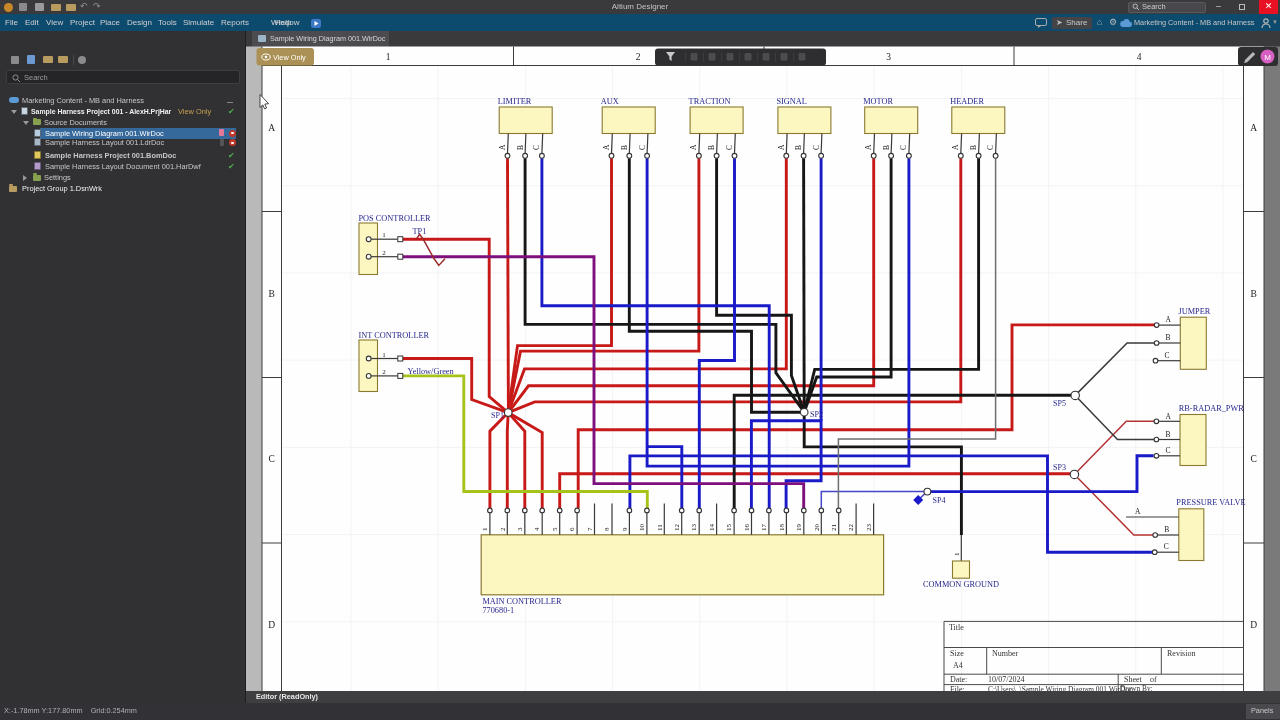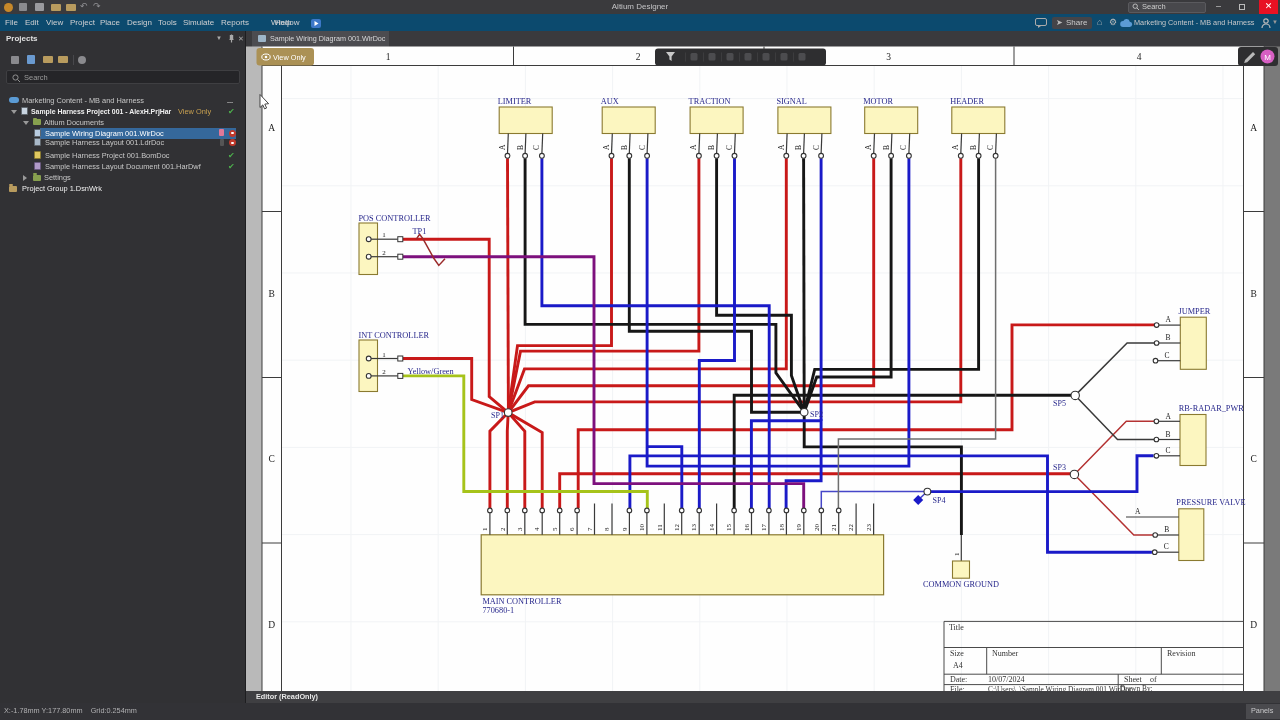--- a/index.html
+++ b/index.html
@@ -55,29 +55,20 @@
     </svg>
  <span class="abs" style="left:1134px;top:0;color:#c8c8ca;font-size:7.3px;">Marketing Content - MB and Harness</span>
  <svg class="abs" style="left:1261px;top:4px;" width="10" height="10">
       <circle cx="5" cy="3" r="2.2" fill="none" stroke="#bbb" stroke-width="1.2"></circle>
       <path d="M1,10 a4,4 0 0 1 8,0" fill="none" stroke="#bbb" stroke-width="1.2"></path>
     </svg>
  <span class="abs" style="left:1272px;top:0;color:#999;font-size:6px;">▼</span>
 </div>
 
 <div class="abs" style="left:0;top:31px;width:246px;height:672px;background:#313134;border-right:1px solid #1e1e20;">
- <div class="abs" style="left:0;top:0;width:246px;height:15px;">
-  <span class="abs" style="left:6px;top:0;font-size:8px;font-weight:700;color:#e0e0e0;line-height:15px;">Projects</span>
-  <span class="abs" style="left:216px;top:0;color:#aaa;font-size:6px;line-height:15px;">▼</span>
-  <svg class="abs" style="left:227px;top:3px;" width="9" height="9">
-        <path d="M4.5,0.5 v5 M2.5,5.5 h4 M4.5,5.5 v3" stroke="#aaa" stroke-width="1.2"></path>
-        <rect x="2.8" y="1" width="3.4" height="4" fill="#aaa"></rect>
-      </svg>
-  <span class="abs" style="left:238px;top:0;color:#aaa;font-size:7px;line-height:15px;">✕</span>
- </div>
  <span class="abs" style="left:11px;top:25px;width:8px;height:8px;background:#8a8a8e;border-radius:1px;"></span>
  <span class="abs" style="left:27px;top:24px;width:8px;height:9px;background:#6a9ad0;border-radius:1px;"></span>
  <span class="abs" style="left:43px;top:25px;width:10px;height:7px;background:#b89b5e;border-radius:1px;"></span>
  <span class="abs" style="left:58px;top:25px;width:10px;height:7px;background:#b89b5e;border-radius:1px;"></span>
  <span class="abs" style="left:72.5px;top:24px;width:1px;height:10px;background:#48484c;"></span>
  <span class="abs" style="left:78px;top:25px;width:8px;height:8px;background:#8a8a8e;border-radius:50%;"></span>
  <div class="abs" style="left:6px;top:38.5px;width:234px;height:14.5px;background:#252528;border:1px solid #3f3f42;border-radius:2px;">
   <svg class="abs" style="left:5px;top:3px;" width="9" height="9">
         <circle cx="3.5" cy="3.5" r="2.6" fill="none" stroke="#909090" stroke-width="1"></circle>
         <path d="M5.5,5.5L8,8" stroke="#909090" stroke-width="1"></path>
@@ -95,40 +86,40 @@
       <span style="position:absolute;left:11px;top:4px;width:0;height:0;border-left:3.5px solid transparent;border-right:3.5px solid transparent;border-top:4px solid #999;"></span>
       <span style="position:absolute;left:21px;top:1px;width:6.5px;height:8px;background:#c8d4e0;border:0.5px solid #60676e;border-radius:1px;"></span>
       <span style="position:absolute;left:31px;top:0;line-height:11px;font-size:6.9px;color:#f0f0f0;font-weight:700;white-space:nowrap;">Sample Harness Project 001 - AlexH.PrjHar</span>
       <span style="position:absolute;left:178px;top:0;line-height:11px;font-size:7.4px;color:#c8a050;font-weight:400;white-space:nowrap;">View Only</span>
       <span style="position:absolute;left:228px;top:0;color:#4db04d;font-size:8px;line-height:11px;">✔</span>
     </div>
 <div style="position:absolute;left:0;top:116.9px;width:246px;height:11px;">
       <span style="position:absolute;left:23px;top:4px;width:0;height:0;border-left:3.5px solid transparent;border-right:3.5px solid transparent;border-top:4px solid #999;"></span>
       <span style="position:absolute;left:33px;top:2.5px;width:8px;height:6px;background:#87a04e;border-radius:1px;"></span>
       <span style="position:absolute;left:33px;top:1px;width:4px;height:2px;background:#87a04e;border-radius:1px;"></span>
-      <span style="position:absolute;left:44px;top:0;line-height:11px;font-size:7.4px;color:#c8c8c8;font-weight:400;white-space:nowrap;">Altium Documents</span>
+      <span style="position:absolute;left:44px;top:0;line-height:11px;font-size:7.4px;color:#c8c8c8;font-weight:400;white-space:nowrap;">Source Documents</span>
     </div>
 <div style="position:absolute;left:40px;top:127.6px;width:196px;height:11.2px;background:#35689b;"></div>
 <div style="position:absolute;left:0;top:127.80000000000001px;width:246px;height:11px;">
       <span style="position:absolute;left:34px;top:1px;width:6.5px;height:8px;background:#b8cce0;border:0.5px solid #60676e;border-radius:1px;"></span>
       <span style="position:absolute;left:45px;top:0;line-height:11px;font-size:7.4px;color:#fff;font-weight:400;white-space:nowrap;">Sample Wiring Diagram 001.WirDoc</span>
       <span style="position:absolute;left:219px;top:1.5px;width:5px;height:7px;background:#e07898;border-radius:1px;"></span>
       <span style="position:absolute;left:229px;top:2px;width:7px;height:7px;border-radius:50%;background:#c0392b;"></span>
       <span style="position:absolute;left:231px;top:4.5px;width:3px;height:2px;background:#fff;border-radius:1px;"></span>
     </div>
 <div style="position:absolute;left:0;top:137px;width:270px;height:11px;">
       <span style="position:absolute;left:34px;top:1px;width:6.5px;height:8px;background:#a8b8c8;border:0.5px solid #60676e;border-radius:1px;"></span>
       <span style="position:absolute;left:45px;top:0;line-height:11px;font-size:7.4px;color:#c8c8c8;font-weight:400;white-space:nowrap;">Sample Harness Layout 001.LdrDoc</span>
       <span style="position:absolute;left:220px;top:1.5px;width:4px;height:7px;background:#555;border-radius:1px;"></span>
       <span style="position:absolute;left:229px;top:2px;width:7px;height:7px;border-radius:50%;background:#c0392b;"></span>
       <span style="position:absolute;left:231px;top:4.5px;width:3px;height:2px;background:#fff;border-radius:1px;"></span>
     </div>
 <div style="position:absolute;left:0;top:149.8px;width:246px;height:11px;">
       <span style="position:absolute;left:34px;top:1px;width:6.5px;height:8px;background:#e0c860;border:0.5px solid #8a7a30;border-radius:1px;"></span>
-      <span style="position:absolute;left:45px;top:0;line-height:11px;font-size:7.4px;color:#c8c8c8;font-weight:400;white-space:nowrap;">Sample Harness Project 001.BomDoc</span>
+      <span style="position:absolute;left:45px;top:0;line-height:11px;font-size:7.4px;color:#c8c8c8;font-weight:700;white-space:nowrap;">Sample Harness Project 001.BomDoc</span>
       <span style="position:absolute;left:228px;top:0;color:#4db04d;font-size:8px;line-height:11px;">✔</span>
     </div>
 <div style="position:absolute;left:0;top:160.9px;width:246px;height:11px;">
       <span style="position:absolute;left:34px;top:1px;width:6.5px;height:8px;background:#b09ac8;border:0.5px solid #6a5a80;border-radius:1px;"></span>
       <span style="position:absolute;left:45px;top:0;line-height:11px;font-size:7.4px;color:#c8c8c8;font-weight:400;white-space:nowrap;">Sample Harness Layout Document 001.HarDwf</span>
       <span style="position:absolute;left:228px;top:0;color:#4db04d;font-size:8px;line-height:11px;">✔</span>
     </div>
 <div style="position:absolute;left:0;top:172.0px;width:214px;height:11px;">
       <span style="position:absolute;left:23px;top:2.5px;width:0;height:0;border-top:3.5px solid transparent;border-bottom:3.5px solid transparent;border-left:4px solid #999;"></span>
       <span style="position:absolute;left:33px;top:2.5px;width:8px;height:6px;background:#87a04e;border-radius:1px;"></span>

